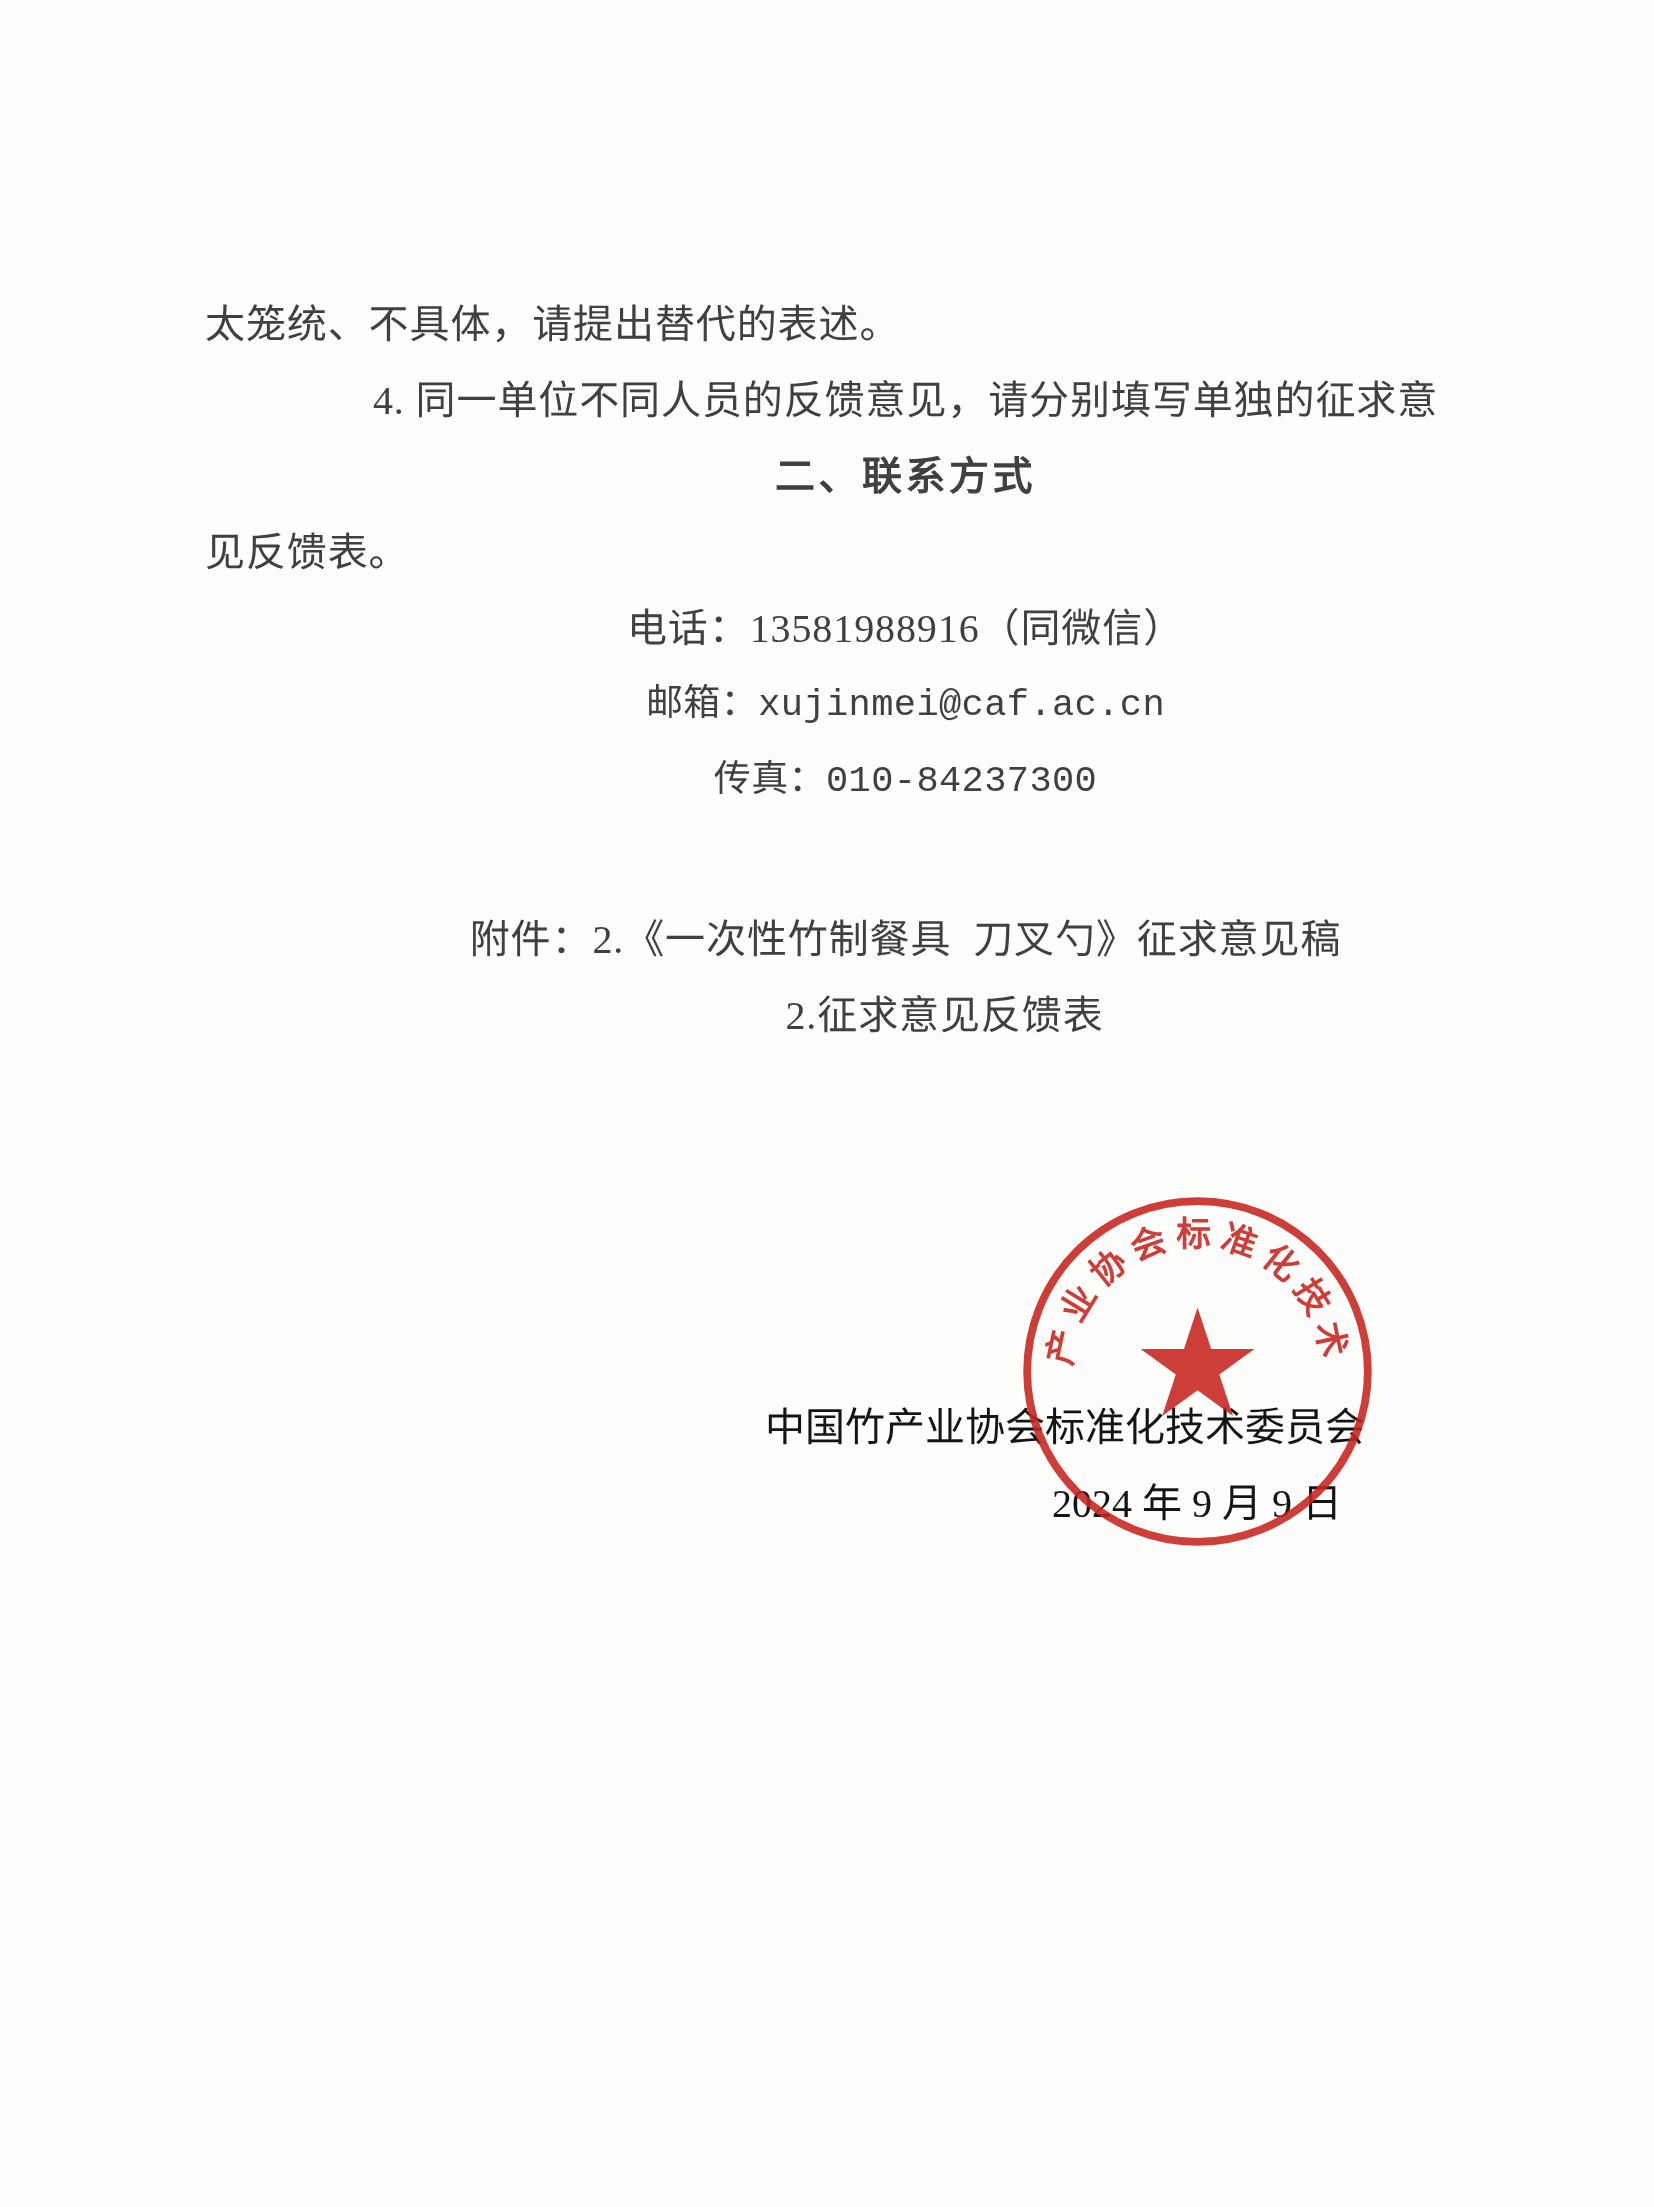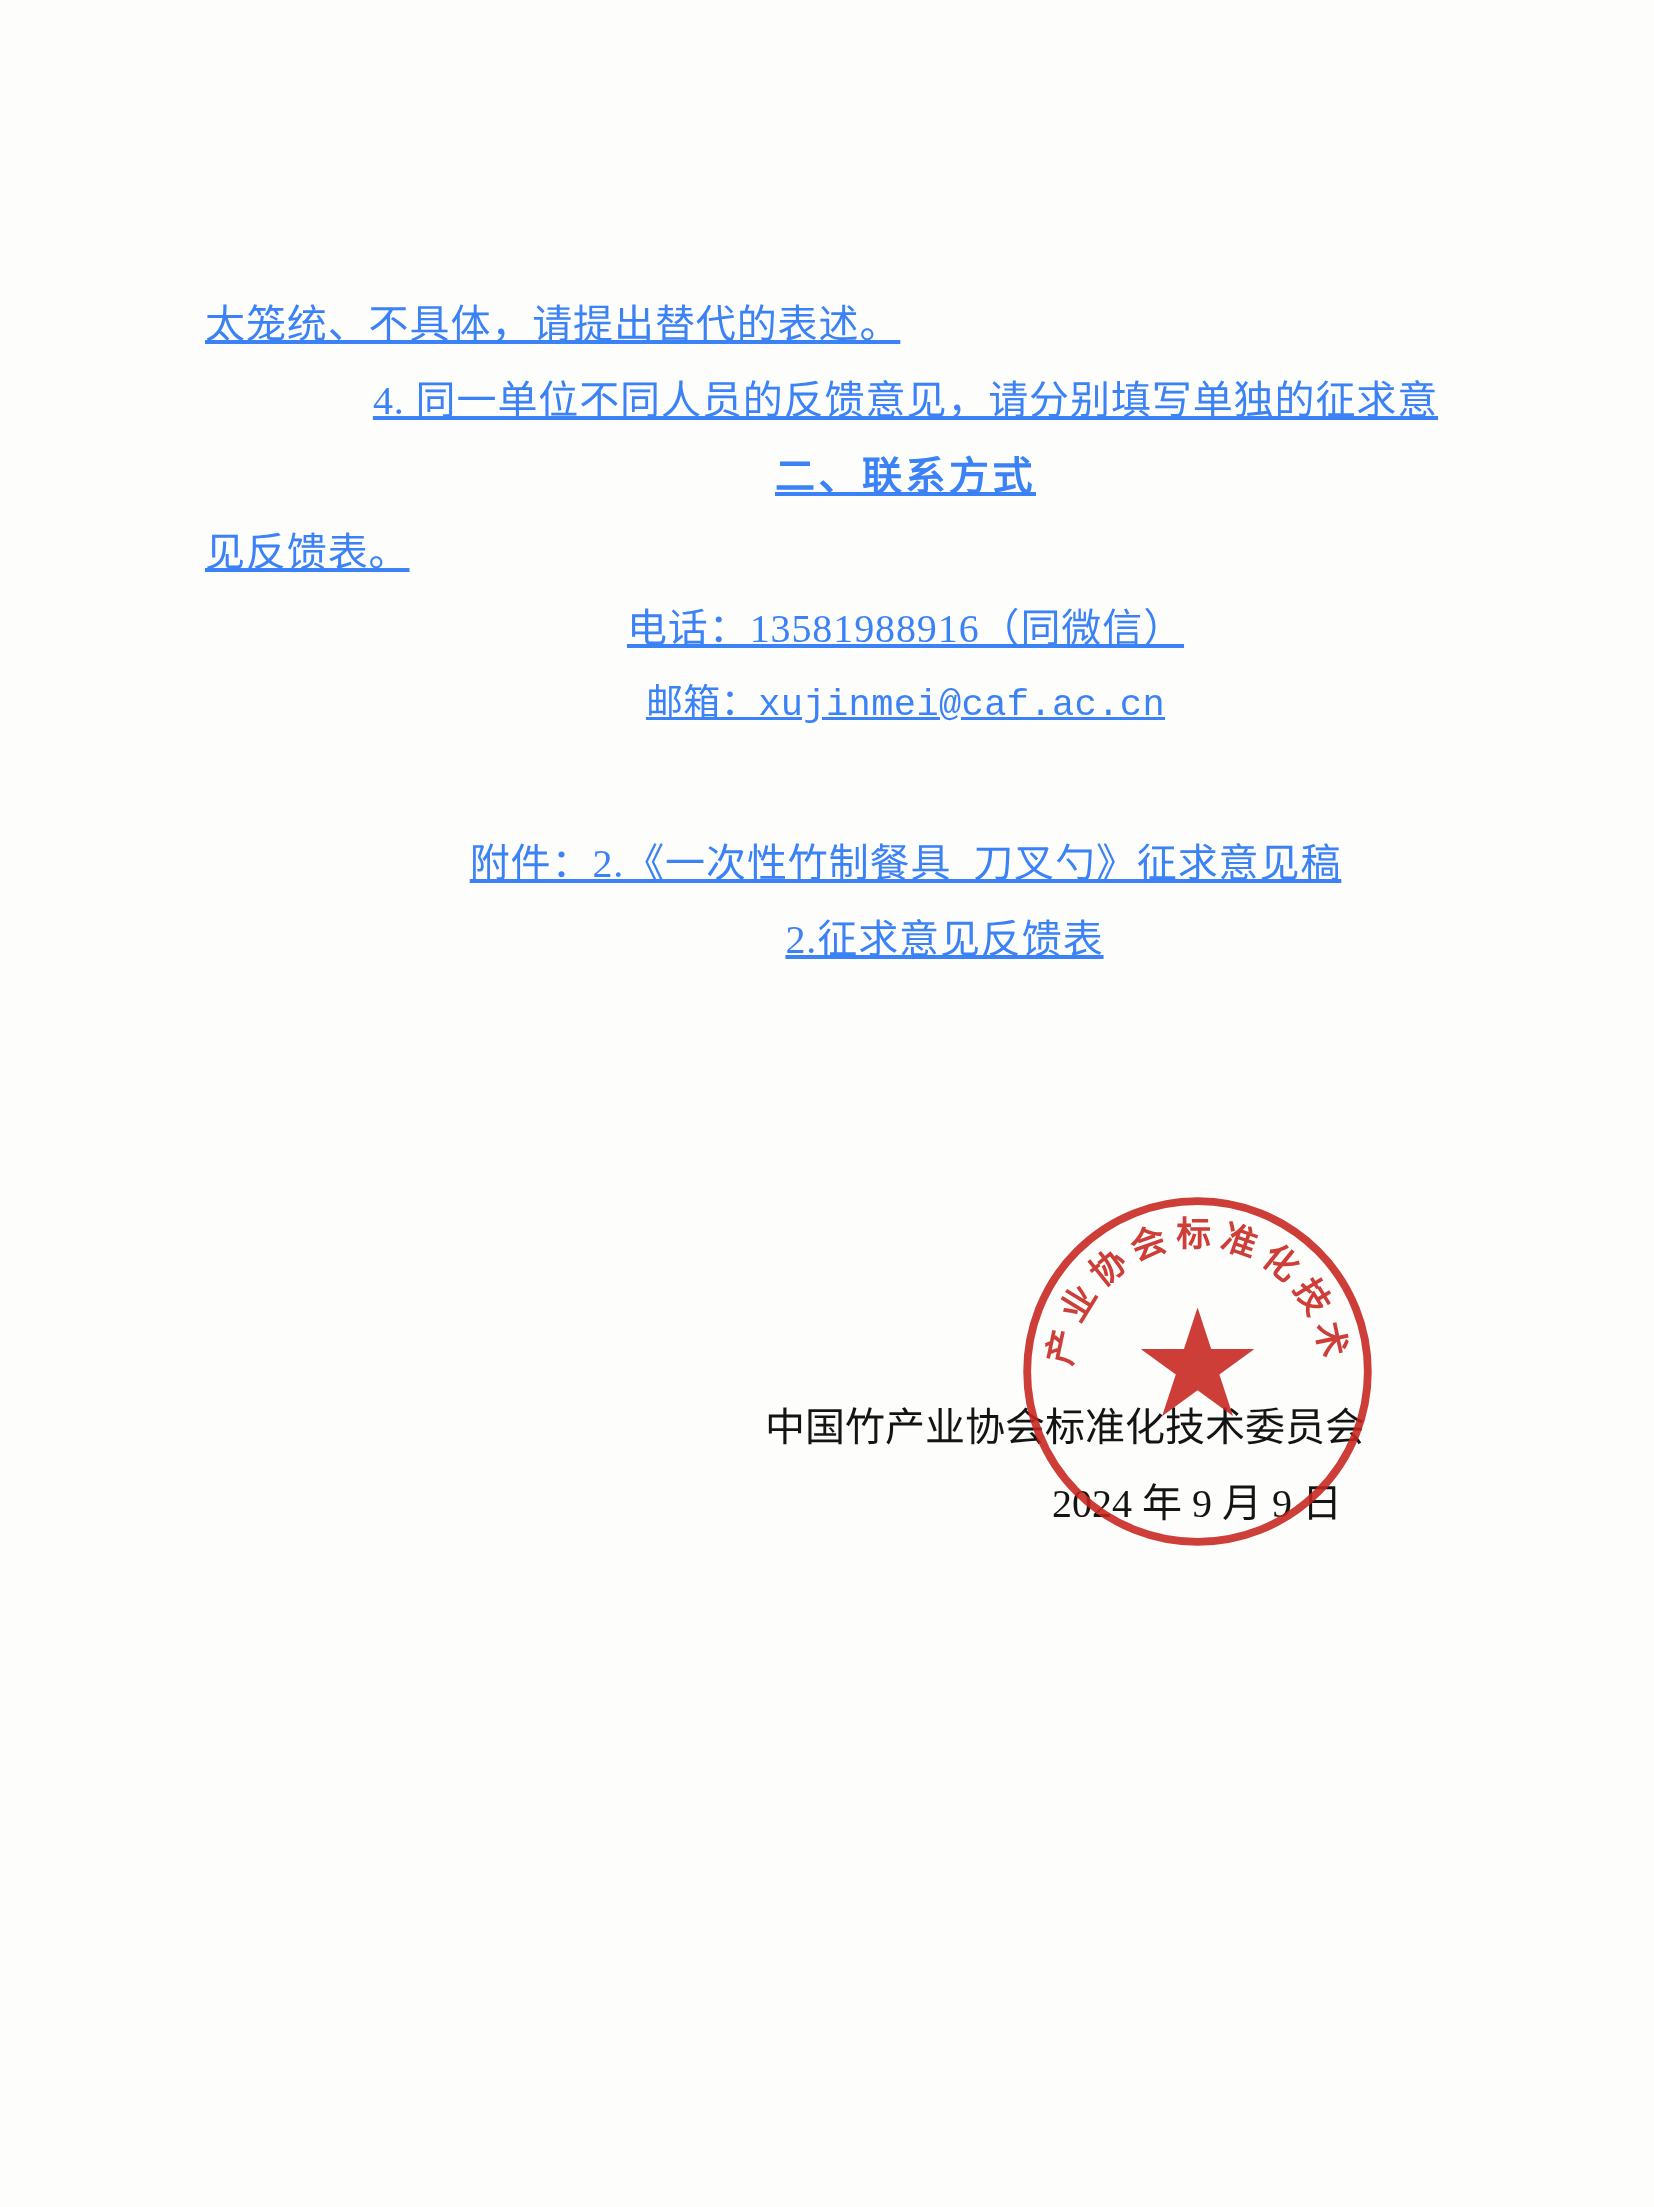--- a/index.html
+++ b/index.html
@@ -28,22 +28,21 @@
     left: 205px;
     top: 287px;
     width: 1321px;
   }
 
   .line {
     font-size: 40px;
     line-height: 76px;
     letter-spacing: 0.9px;
     white-space: pre;
-    color: #3b82f6;
-    text-decoration: underline;
+    color: #404040;
   }
 
   .indent {
     text-indent: 80px;
     text-align: center;
   }
 
   .bold {
     font-weight: bold;
     letter-spacing: 3.5px;
@@ -111,20 +110,21 @@
 
     <div class="line indent bold">二、联系方式</div>
 
     <div class="line">见反馈表。</div>
 
 
     <div class="line indent">电话：13581988916（同微信）</div>
 
     <div class="line indent mono">邮箱：xujinmei@caf.ac.cn</div>
 
+    <div class="line indent mono">传真：010-84237300</div>
 
     <div class="spacer"></div>
 
     <div class="attach-block">
       <div class="line indent">附件：2.《一次性竹制餐具  刀叉勺》征求意见稿</div>
       <div class="line attach-line-2">2.征求意见反馈表</div>
     </div>
 
   </div>
 

